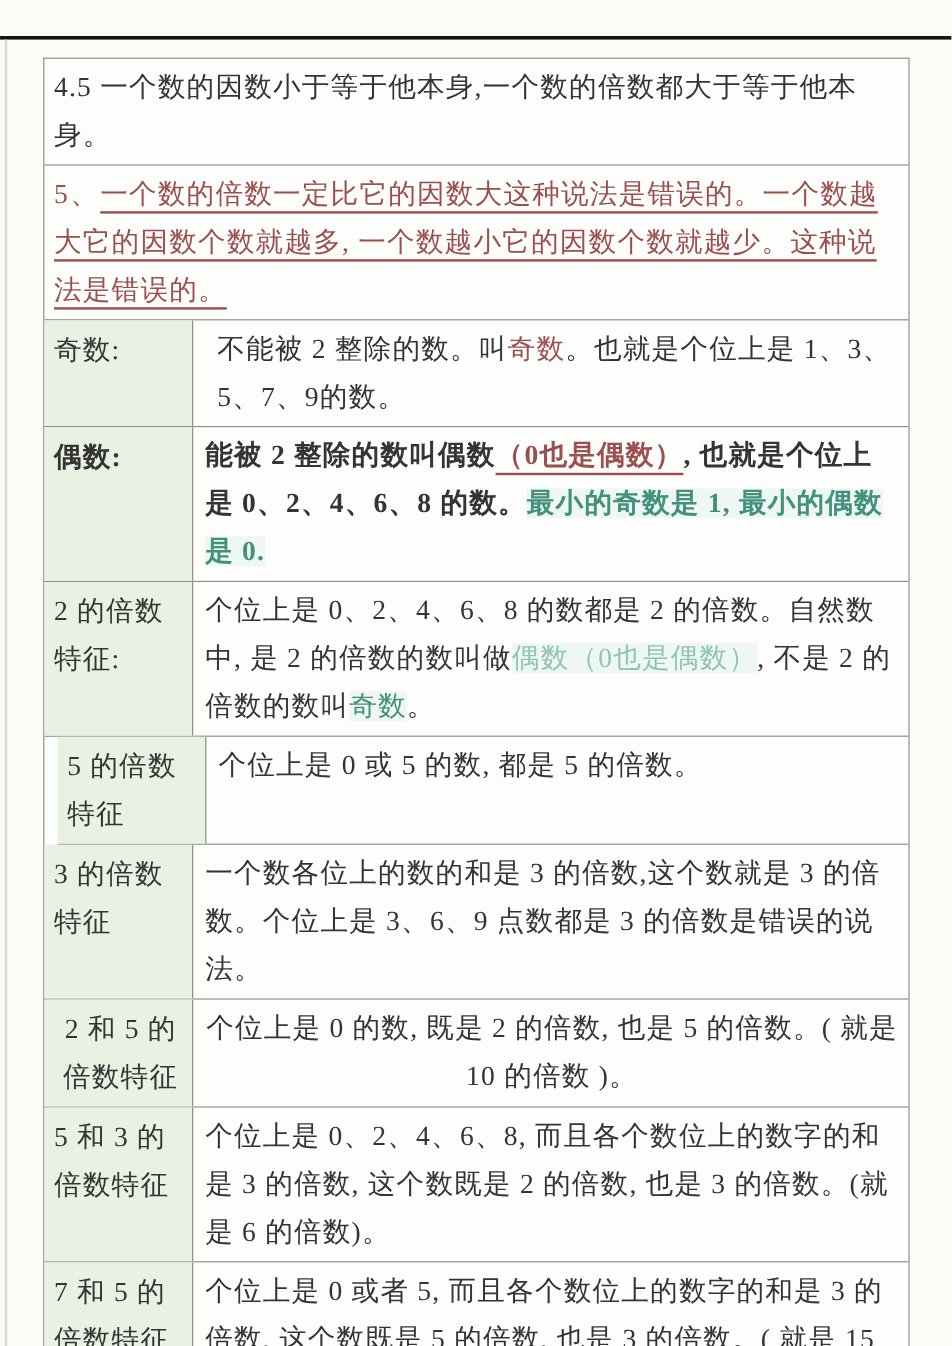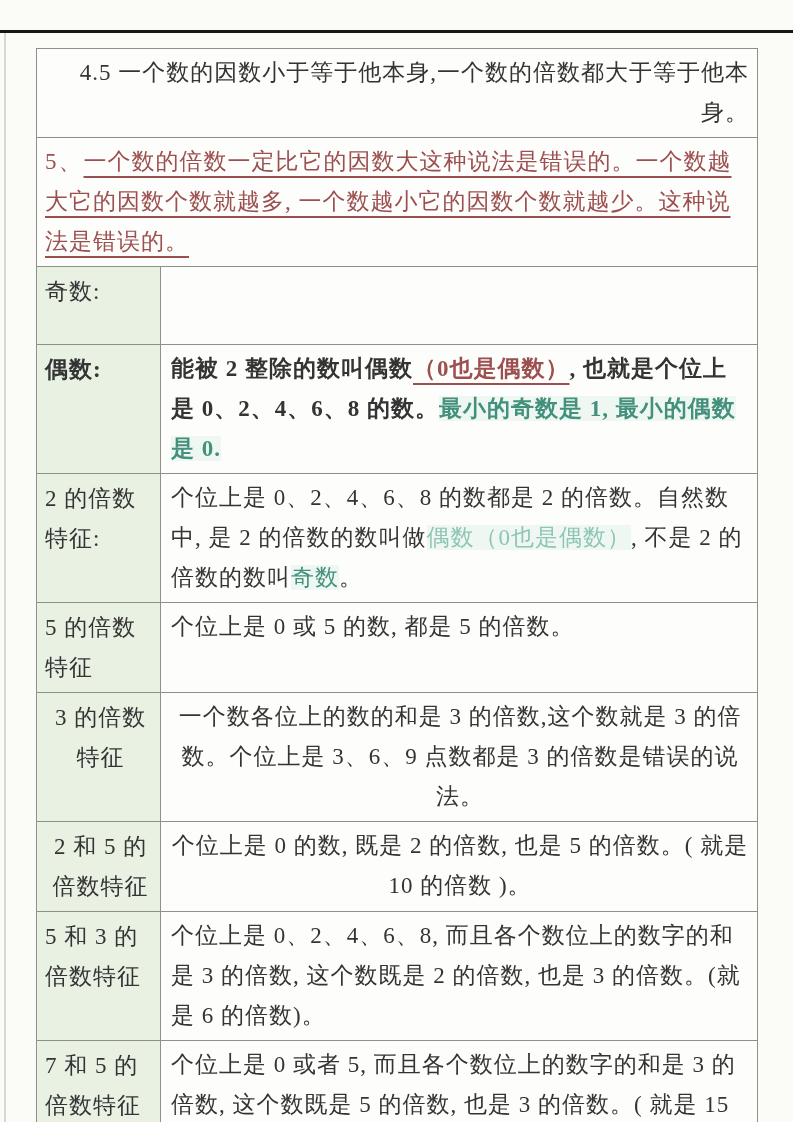--- a/index.html
+++ b/index.html
@@ -35,27 +35,27 @@
     position:absolute;left:36px;top:48px;width:722px;
     border:1px solid var(--border);
     background:#fdfdfb;
   }
   .row{
     display:flex;
     border-bottom:1px solid var(--border);
     align-items:stretch;
   }
   .row:last-child{border-bottom:none;}
-  .row:nth-child(1){min-height:46px;text-align:right;}
+  .row:nth-child(1){min-height:46px;}
   .row:nth-child(2){min-height:117px;}
   .row:nth-child(3){min-height:78px;gap:10px;}
   .row:nth-child(4){min-height:82px;font-weight:bold;}
   .row:nth-child(5){min-height:116px;}
-  .row:nth-child(6){min-height:78px;}
-  .row:nth-child(7){min-height:85px;text-align:center;}
+  .row:nth-child(6){min-height:78px;margin-left:11px;}
+  .row:nth-child(7){min-height:85px;}
   .row:nth-child(8){min-height:83px;text-align:center;}
   .row:nth-child(9){min-height:115px;}
   .row:nth-child(10){min-height:116px;}
   .row:nth-child(11){min-height:84px;}
   .hcell{
     width:124px;min-width:124px;
     background:var(--green-bg);
     border-right:1px solid var(--border);
     padding:5px 4px 4px 8px;
     font-size:23px;
@@ -94,20 +94,21 @@
     <div class="row full">
       <div class="ccell"><span class="seg seg-normal">4.5 一个数的因数小于等于他本身,一个数的倍数都大于等于他本身。</span></div>
     </div>
     <div class="row full">
       <div class="ccell hang"><span class="seg seg-red">5、</span><span class="seg seg-red-u">一个数的倍数一定比它的因数大这种说法是错误的。一个数越大它的因数个数就越多, 一个数越小它的因数个数就越少。这种说法是错误的。</span></div>
     </div>
     <div class="row split">
       <div class="hcell">
         <div class="hline">奇数:</div>
       </div>
+      <div class="ccell"><span class="seg seg-normal">不能被 2 整除的数。叫</span><span class="seg seg-red">奇数</span><span class="seg seg-normal">。也就是个位上是 1、3、5、7、9的数。</span></div>
     </div>
     <div class="row split">
       <div class="hcell">
         <div class="hline">偶数:</div>
       </div>
       <div class="ccell"><span class="seg seg-normal">能被 2 整除的数叫偶数</span><span class="seg seg-red-u">（0也是偶数）</span><span class="seg seg-normal">, 也就是个位上是 0、2、4、6、8 的数。</span><span class="seg seg-teal">最小的奇数是 1, 最小的偶数是 0.</span></div>
     </div>
     <div class="row split">
       <div class="hcell">
         <div class="hline">2 的倍数</div>

